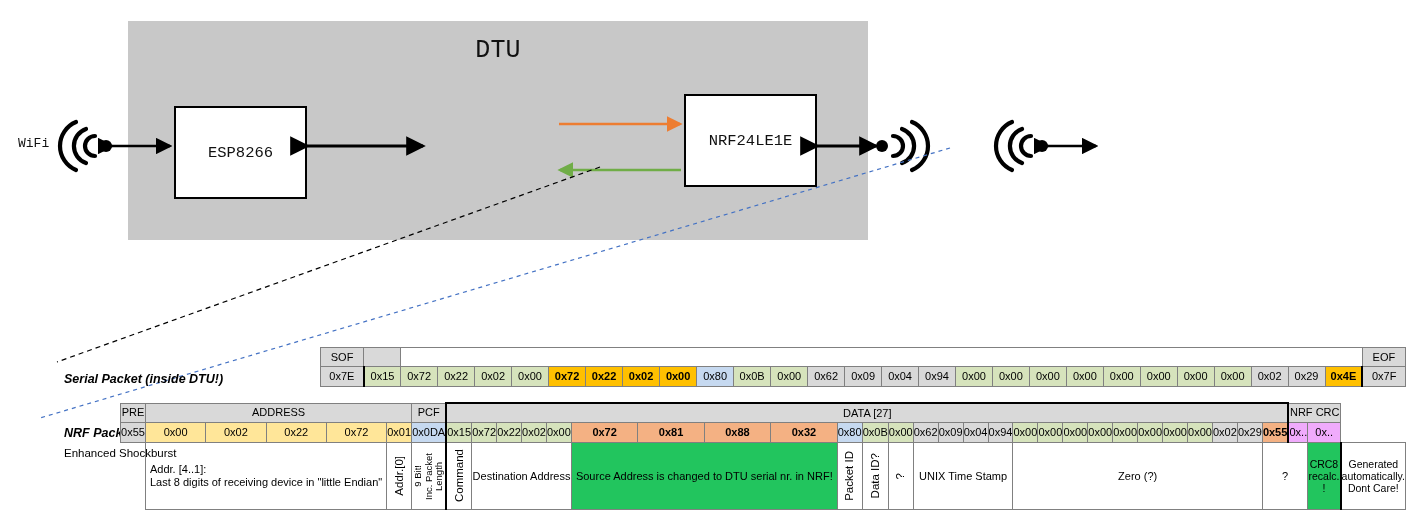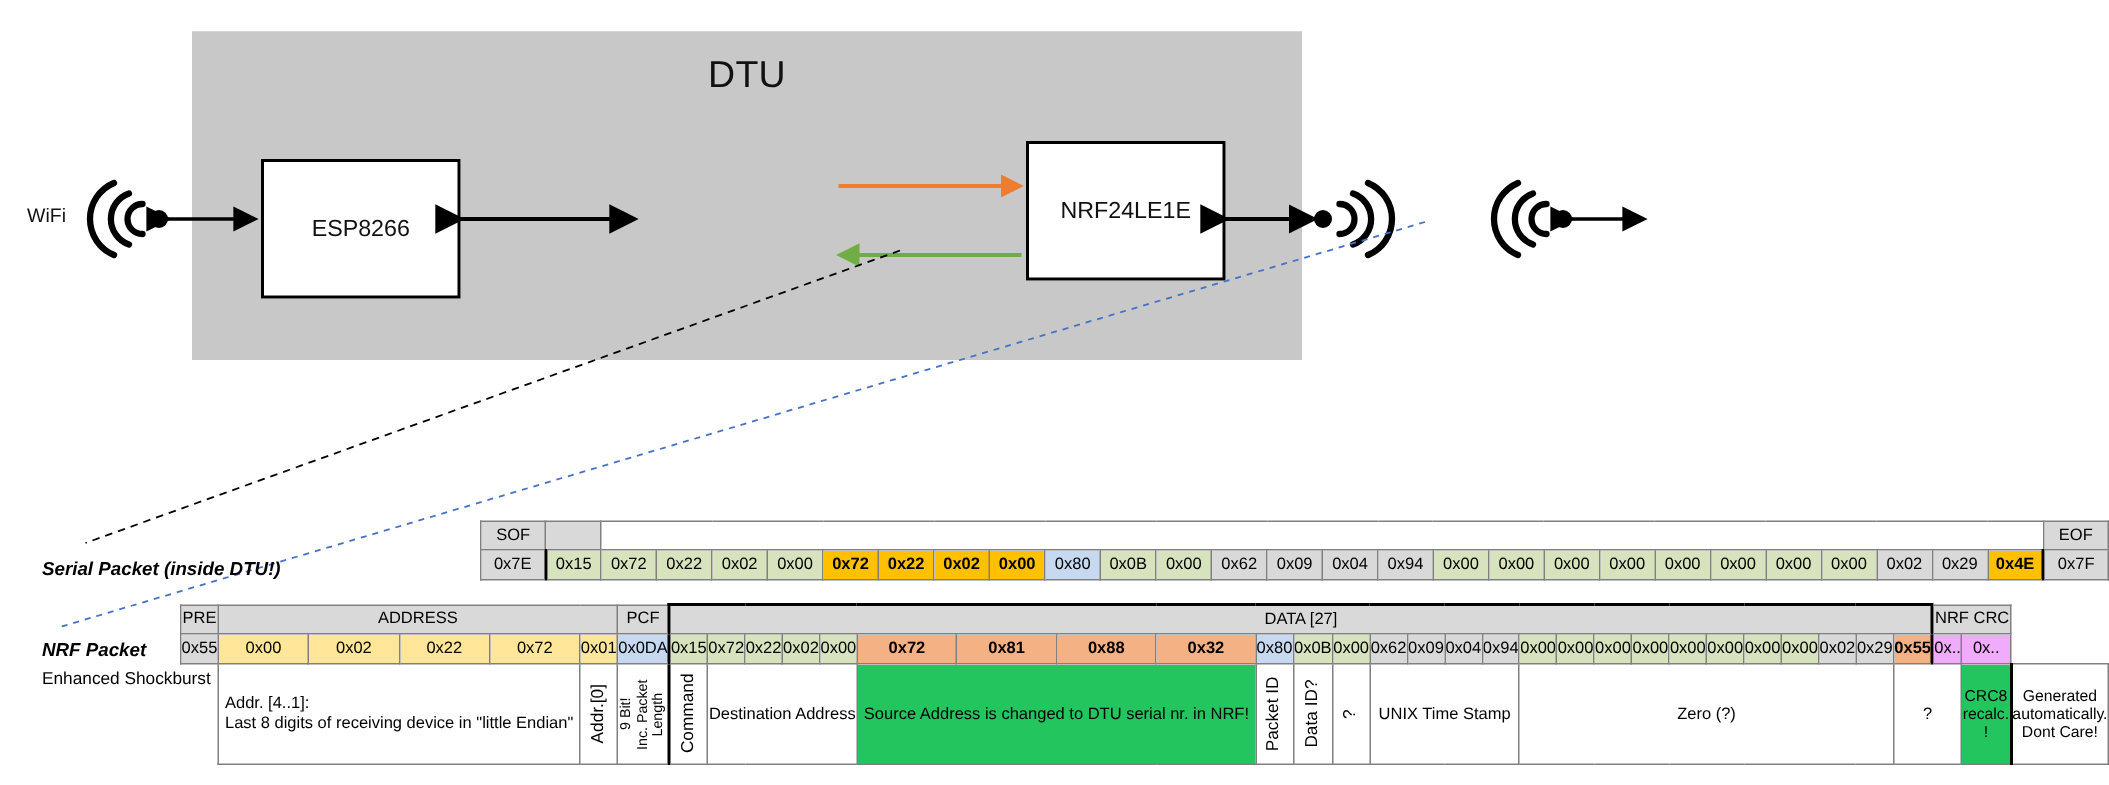--- a/index.html
+++ b/index.html
@@ -5,41 +5,41 @@
   html,body{margin:0;padding:0;}
   body{
     width:1406px;height:523px;position:relative;
     background:#ffffff;
     font-family:"Liberation Sans", sans-serif;
     color:#000;
     overflow:hidden;
   }
 
   
-  #block-diagram{position:absolute;left:0;top:0;width:1406px;height:280px;}
+  #block-diagram{position:absolute;left:0;top:0;width:1406px;height:280px;font-family:Liberation Mono, monospace;}
   .device-box{
     position:absolute;background:#c8c8c8;border:1px solid #c8c8c8;
   }
   .device-title{
     position:absolute;left:0;right:0;top:14px;text-align:center;
     font-size:25px;color:#111;letter-spacing:0.2px;
   }
   .chip{
     position:absolute;background:#ffffff;border:2.5px solid #000;
     display:flex;align-items:center;justify-content:center;
     font-size:15.5px;color:#111;
   }
   .wifi-label{position:absolute;font-size:13px;color:#111;}
 
   
   #packets{position:absolute;left:0;top:330px;width:1406px;height:193px;}
 
   .row-label{
     position:absolute;font-size:12.5px;font-weight:bold;font-style:italic;
-    color:#000;white-space:nowrap;
+    color:#000;white-space:nowrap;margin-left:36px;
   }
   .row-label.plain{font-weight:normal;font-style:normal;font-size:11.5px;}
 
   table.pkt{border-collapse:collapse;table-layout:fixed;position:absolute;}
   table.pkt td{
     border:1px solid #808080;
     font-size:11px;
     text-align:center;
     vertical-align:middle;
     padding:0;

